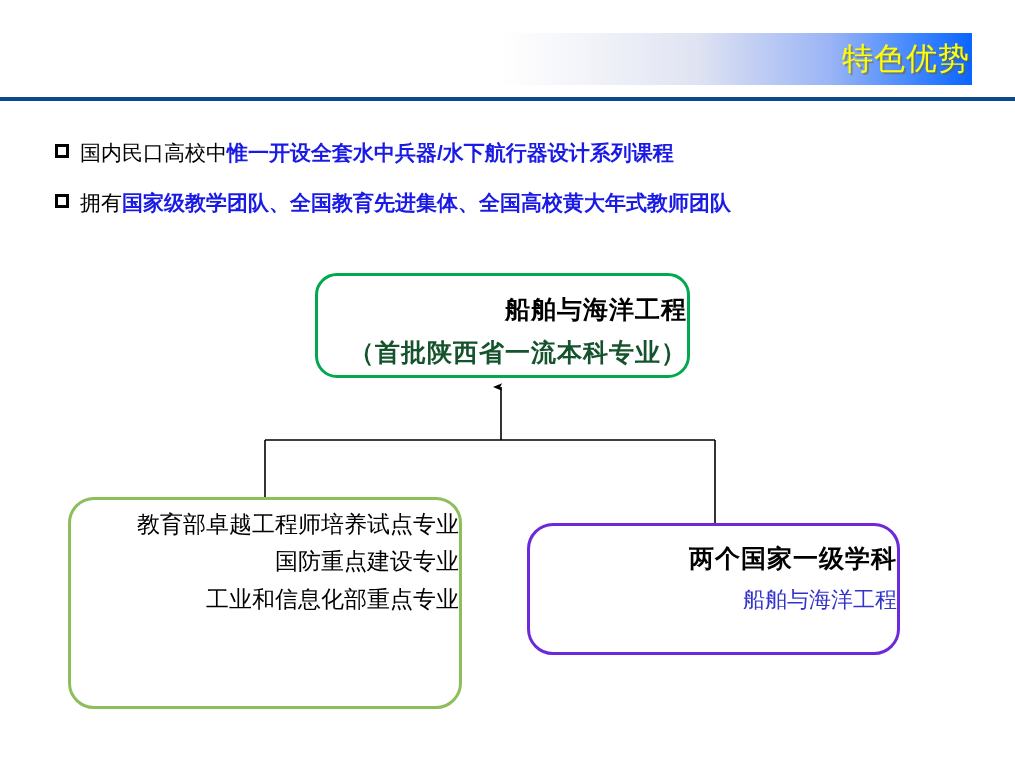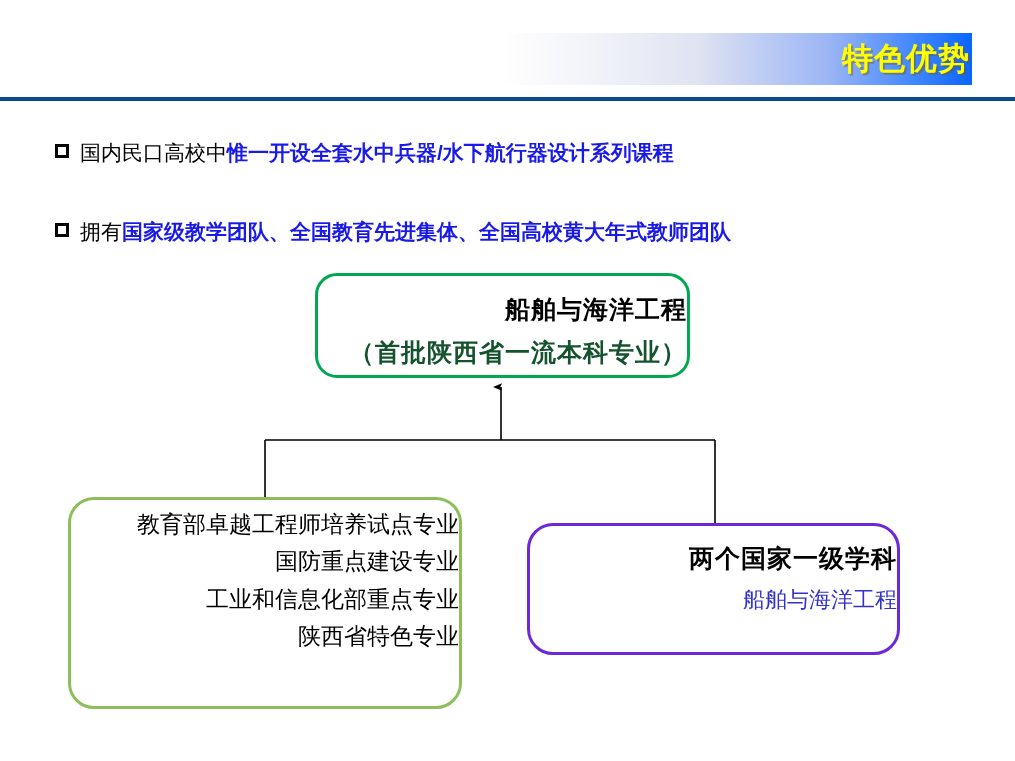--- a/index.html
+++ b/index.html
@@ -30,21 +30,21 @@
     height: 52px;
     background: linear-gradient(to right, #ffffff 0%, #f3f4f9 18%, #dfe3f2 42%, #9ab4f5 70%, #3f86ff 88%, #0a64ff 100%);
   }
   #header-banner-text {
     position: absolute;
     right: 45px;
     top: 33px;
     height: 52px;
     line-height: 52px;
     font-size: 31px;
-    font-weight: bold;
+    font-weight: normal;
     color: #ffff00;
     letter-spacing: 1px;
     text-shadow: 2px 2px 0 rgba(120,90,0,0.45);
     white-space: nowrap;
   }
   #header-title {
     position: absolute;
     left: 35px;
     top: 34px;
     font-size: 33px;
@@ -66,21 +66,21 @@
   
   .bullet-row {
     position: absolute;
     left: 55px;
     white-space: nowrap;
     font-size: 21px;
     line-height: 1;
     color: #000000;
   }
   #bullet-1 { top: 142px; }
-  #bullet-2 { top: 192px; margin-top: 29px; }
+  #bullet-2 { top: 192px; }
   .bullet-marker {
     display: inline-block;
     width: 14px;
     height: 14px;
     border: 3px solid #000000;
     vertical-align: 2px;
     margin-right: 11px;
     box-sizing: border-box;
   }
   .bullet-plain {
@@ -204,19 +204,18 @@
 
 <div class="node-box" id="node-top">
   <div class="line-main">船舶与海洋工程</div>
   <div class="line-sub">（首批陕西省一流本科专业）</div>
 </div>
 
 <div class="node-box" id="node-left">
   <div class="item">教育部卓越工程师培养试点专业</div>
   <div class="item">国防重点建设专业</div>
   <div class="item">工业和信息化部重点专业</div>
-  <div class="item">陕西省特色专业</div>
 </div>
 
 <div class="node-box" id="node-right">
   <div class="heading">两个国家一级学科</div>
   <div class="sub">船舶与海洋工程</div>
 </div>
 
 </body></html>

